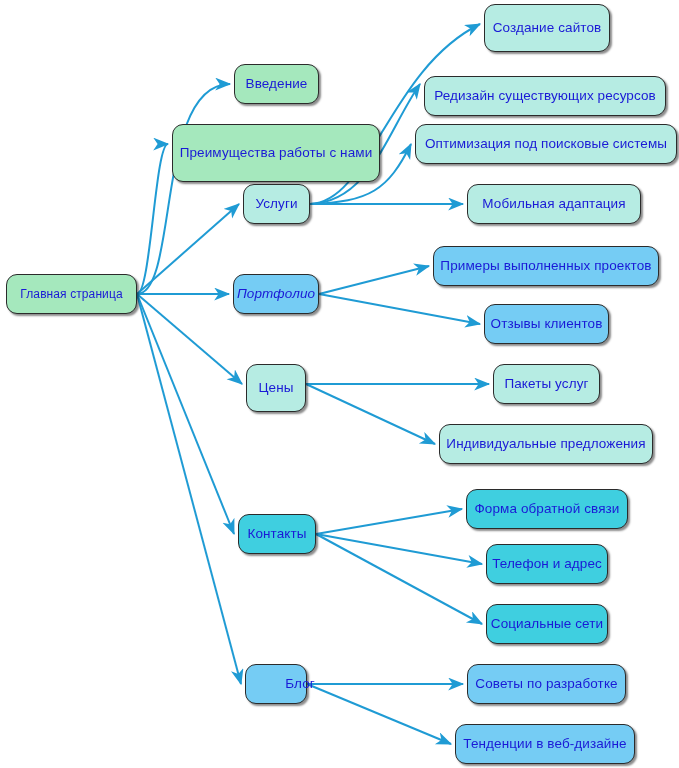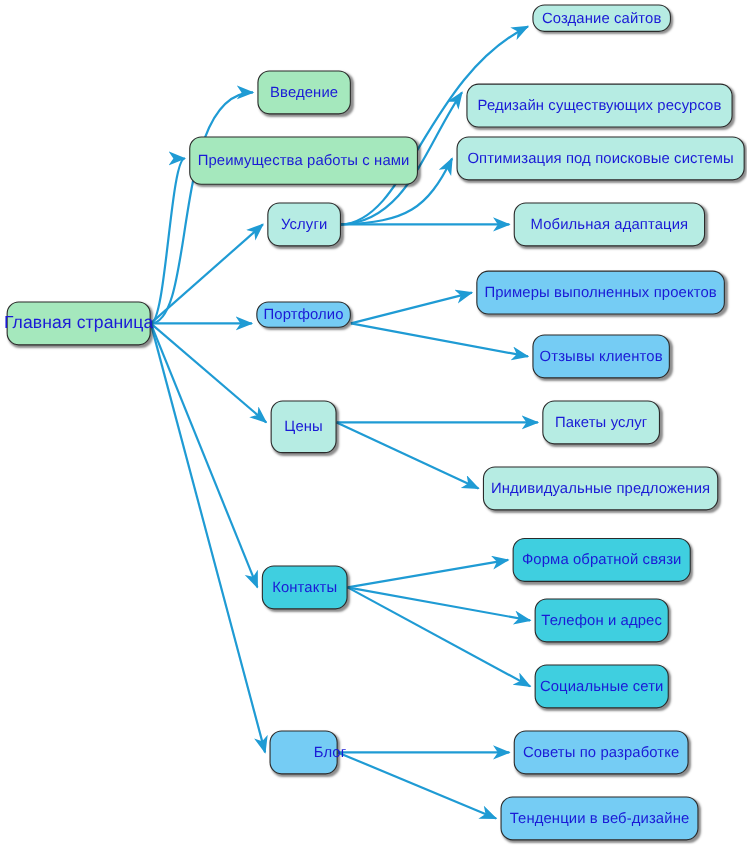--- a/index.html
+++ b/index.html
@@ -22,21 +22,21 @@
     align-items:center;
     justify-content:center;
     color:#1a1ad6;
     font-size:13.5px;
     line-height:1;
     white-space:nowrap;
     letter-spacing:.1px;
     box-shadow:2px 2px 2px rgba(0,0,0,.45);
     text-align:center;
   }
-  .node.root{font-size:16px;}
+  .node.root{font-size:12px;}
   
   .fill-green  {background:#a5e8bd;}
   .fill-mint   {background:#b6ece3;}
   .fill-ltblue {background:#75ccf4;}
   .fill-cyan   {background:#3fcfe0;}
 </style>
 </head>
 <body>
 
 <div id="diagram">
@@ -65,27 +65,27 @@
         <path d="M316,534 L462,509"></path>
         <path d="M316,534 L482,564"></path>
         <path d="M316,534 L482,624"></path>
         <path d="M307,684 L463,684"></path>
         <path d="M307,684 L451,744"></path>
       </g>
   </svg>
   <div id="nodes">
       <div class="node fill-green root" style="left: 6px; top: 274px; width: 131px; height: 40px;">Главная страница</div>
       <div class="node fill-green" style="left: 234px; top: 64px; width: 85px; height: 40px;">Введение</div>
-      <div class="node fill-green" style="left: 172px; top: 124px; width: 208px; height: 44px;">Преимущества работы с нами</div>
+      <div class="node fill-green" style="left: 172px; top: 124px; width: 208px; height: 58px;">Преимущества работы с нами</div>
       <div class="node fill-mint" style="left: 243px; top: 184px; width: 67px; height: 40px;">Услуги</div>
-      <div class="node fill-mint" style="left: 484px; top: 4px; width: 126px; height: 25px;">Создание сайтов</div>
+      <div class="node fill-mint" style="left: 484px; top: 4px; width: 126px; height: 48px;">Создание сайтов</div>
       <div class="node fill-mint" style="left: 424px; top: 64px; width: 242px; height: 40px; margin-top: 12px;">Редизайн существующих ресурсов</div>
       <div class="node fill-mint" style="left: 415px; top: 124px; width: 262px; height: 40px;">Оптимизация под поисковые системы</div>
       <div class="node fill-mint" style="left: 467px; top: 184px; width: 174px; height: 40px;">Мобильная адаптация</div>
-      <div class="node fill-ltblue" style="left: 233px; top: 274px; width: 86px; height: 24px;">Портфолио</div>
+      <div class="node fill-ltblue" style="left: 233px; top: 274px; width: 86px; height: 40px; font-style: italic;">Портфолио</div>
       <div class="node fill-ltblue" style="left: 433px; top: 246px; width: 226px; height: 40px;">Примеры выполненных проектов</div>
       <div class="node fill-ltblue" style="left: 484px; top: 304px; width: 125px; height: 40px;">Отзывы клиентов</div>
       <div class="node fill-mint" style="left: 246px; top: 364px; width: 60px; height: 48px;">Цены</div>
       <div class="node fill-mint" style="left: 493px; top: 364px; width: 107px; height: 40px;">Пакеты услуг</div>
       <div class="node fill-mint" style="left: 439px; top: 424px; width: 214px; height: 40px;">Индивидуальные предложения</div>
       <div class="node fill-cyan" style="left: 238px; top: 514px; width: 78px; height: 40px;">Контакты</div>
       <div class="node fill-cyan" style="left: 466px; top: 489px; width: 162px; height: 40px;">Форма обратной связи</div>
       <div class="node fill-cyan" style="left: 486px; top: 544px; width: 122px; height: 40px;">Телефон и адрес</div>
       <div class="node fill-cyan" style="left: 486px; top: 604px; width: 122px; height: 40px;">Социальные сети</div>
       <div class="node fill-ltblue" style="left: 245px; top: 664px; width: 62px; height: 40px; padding-left: 48px;">Блог</div>

